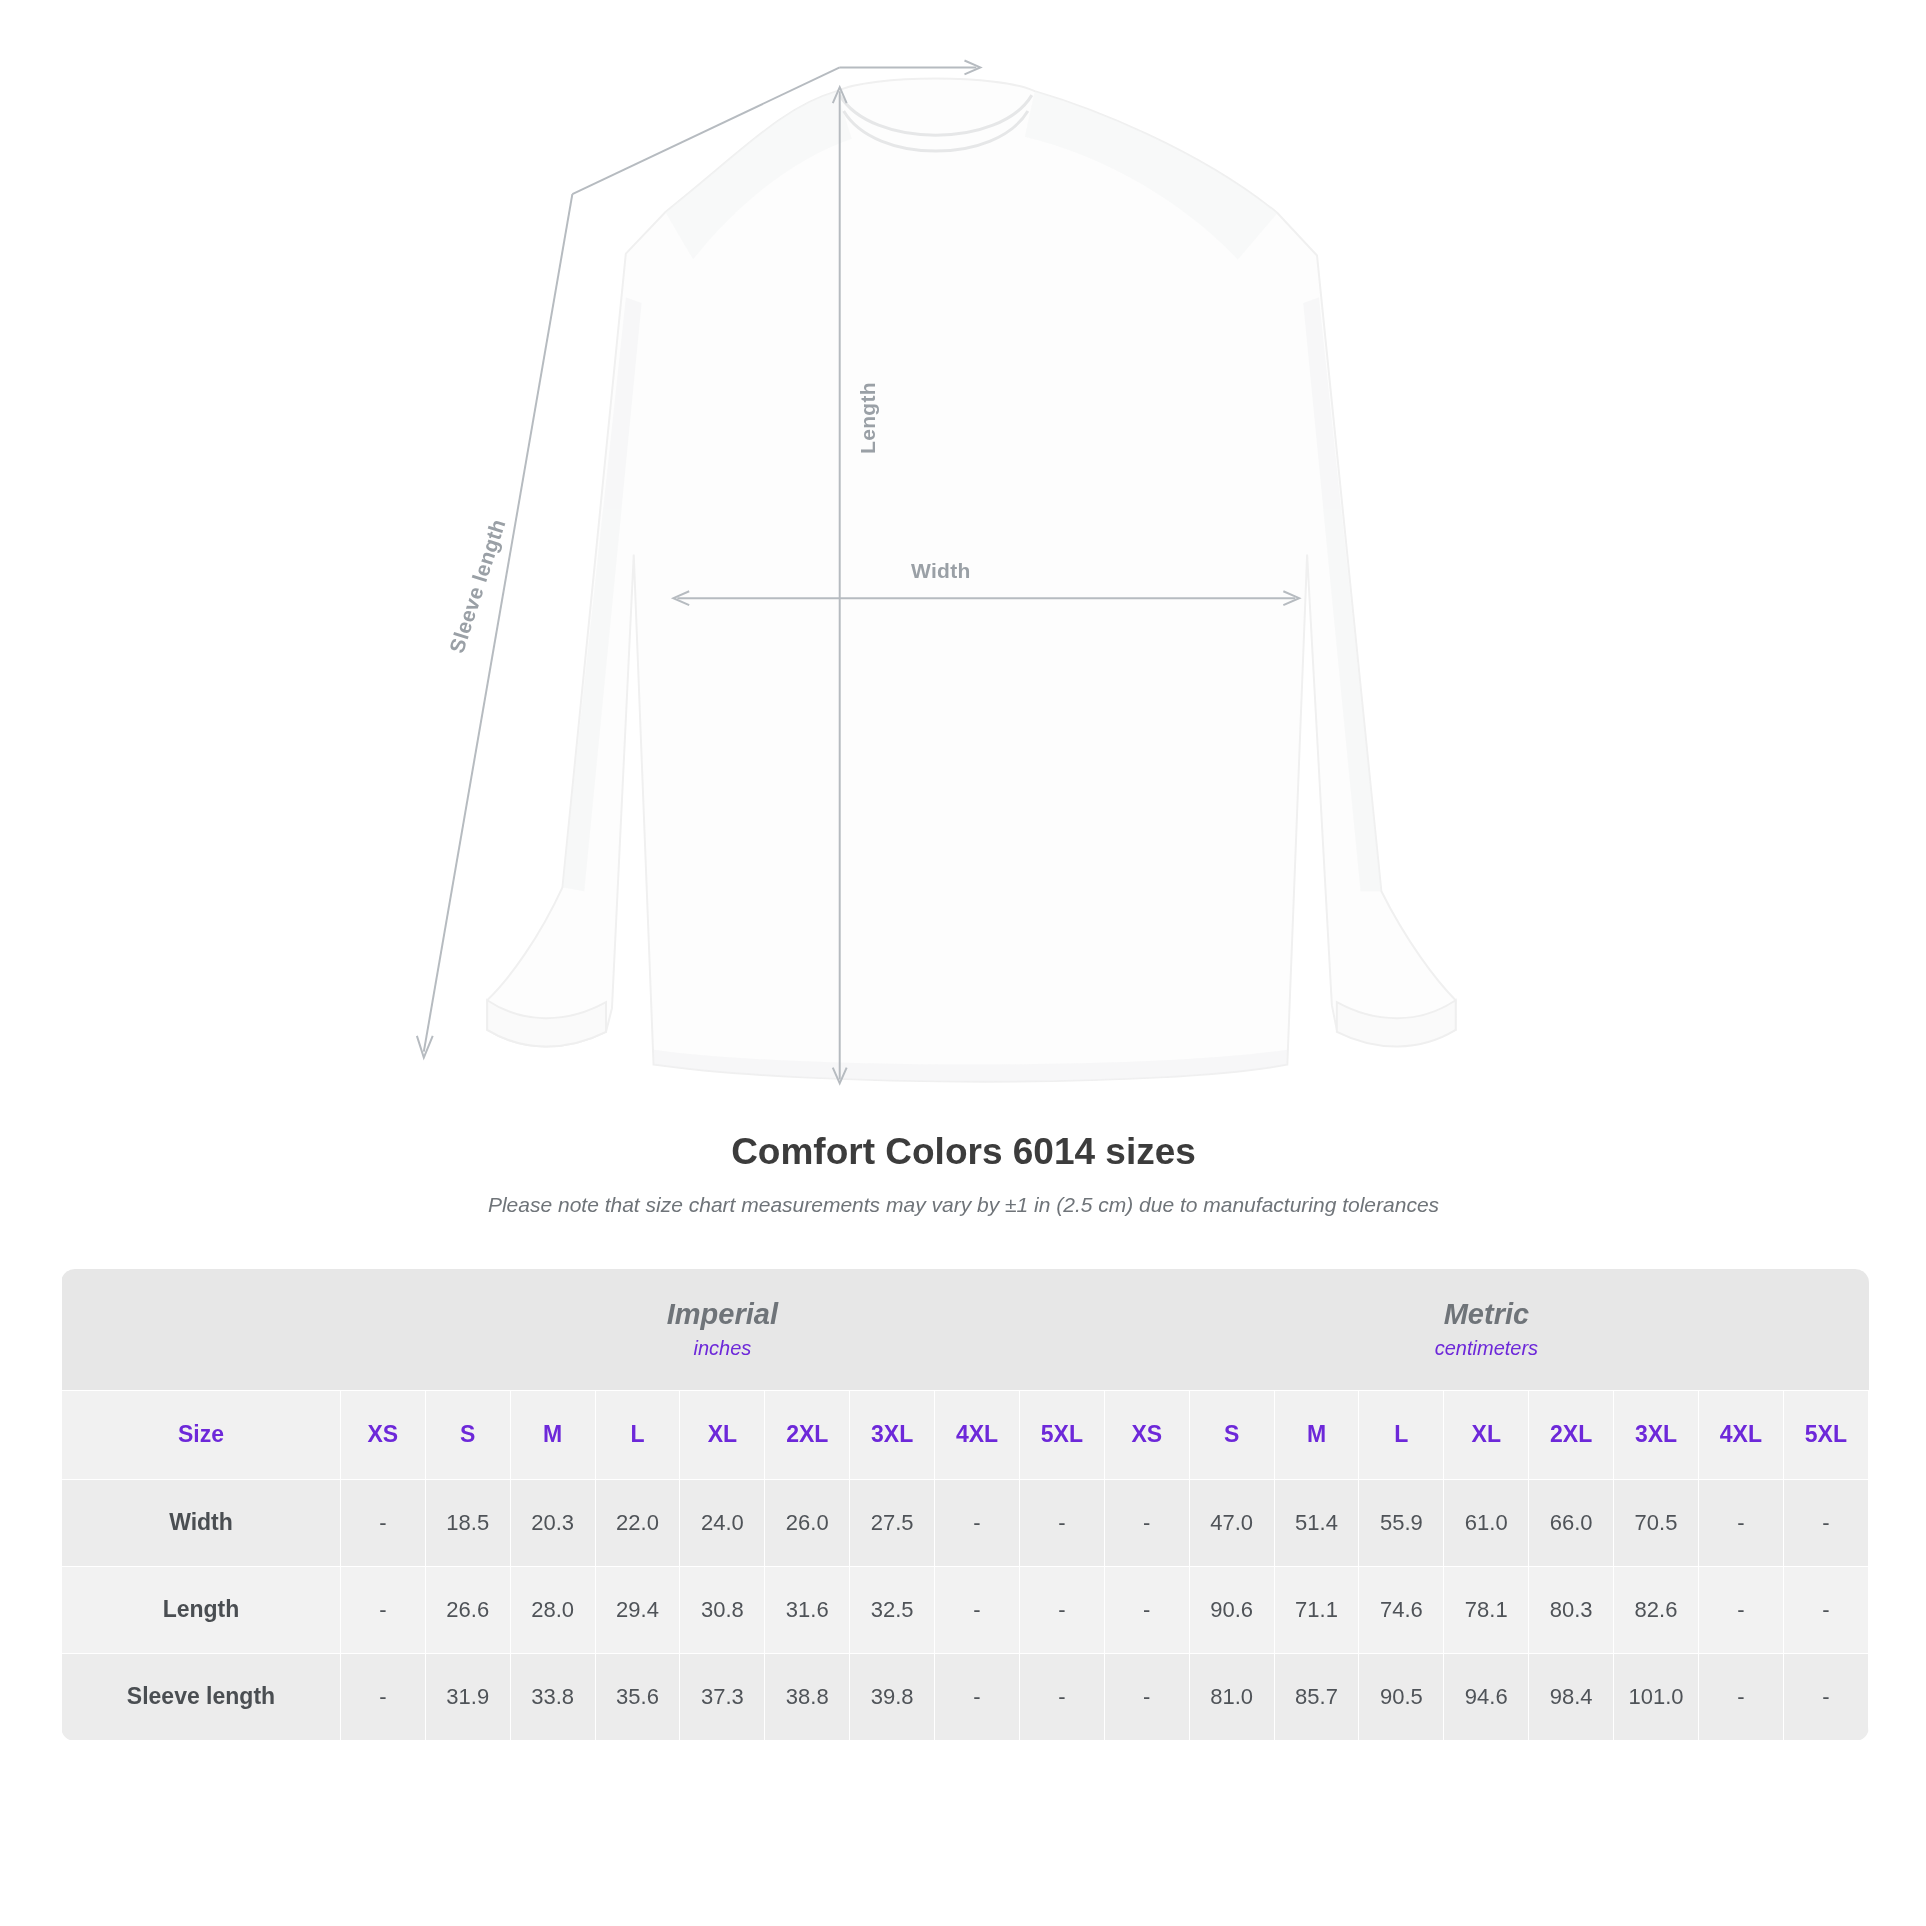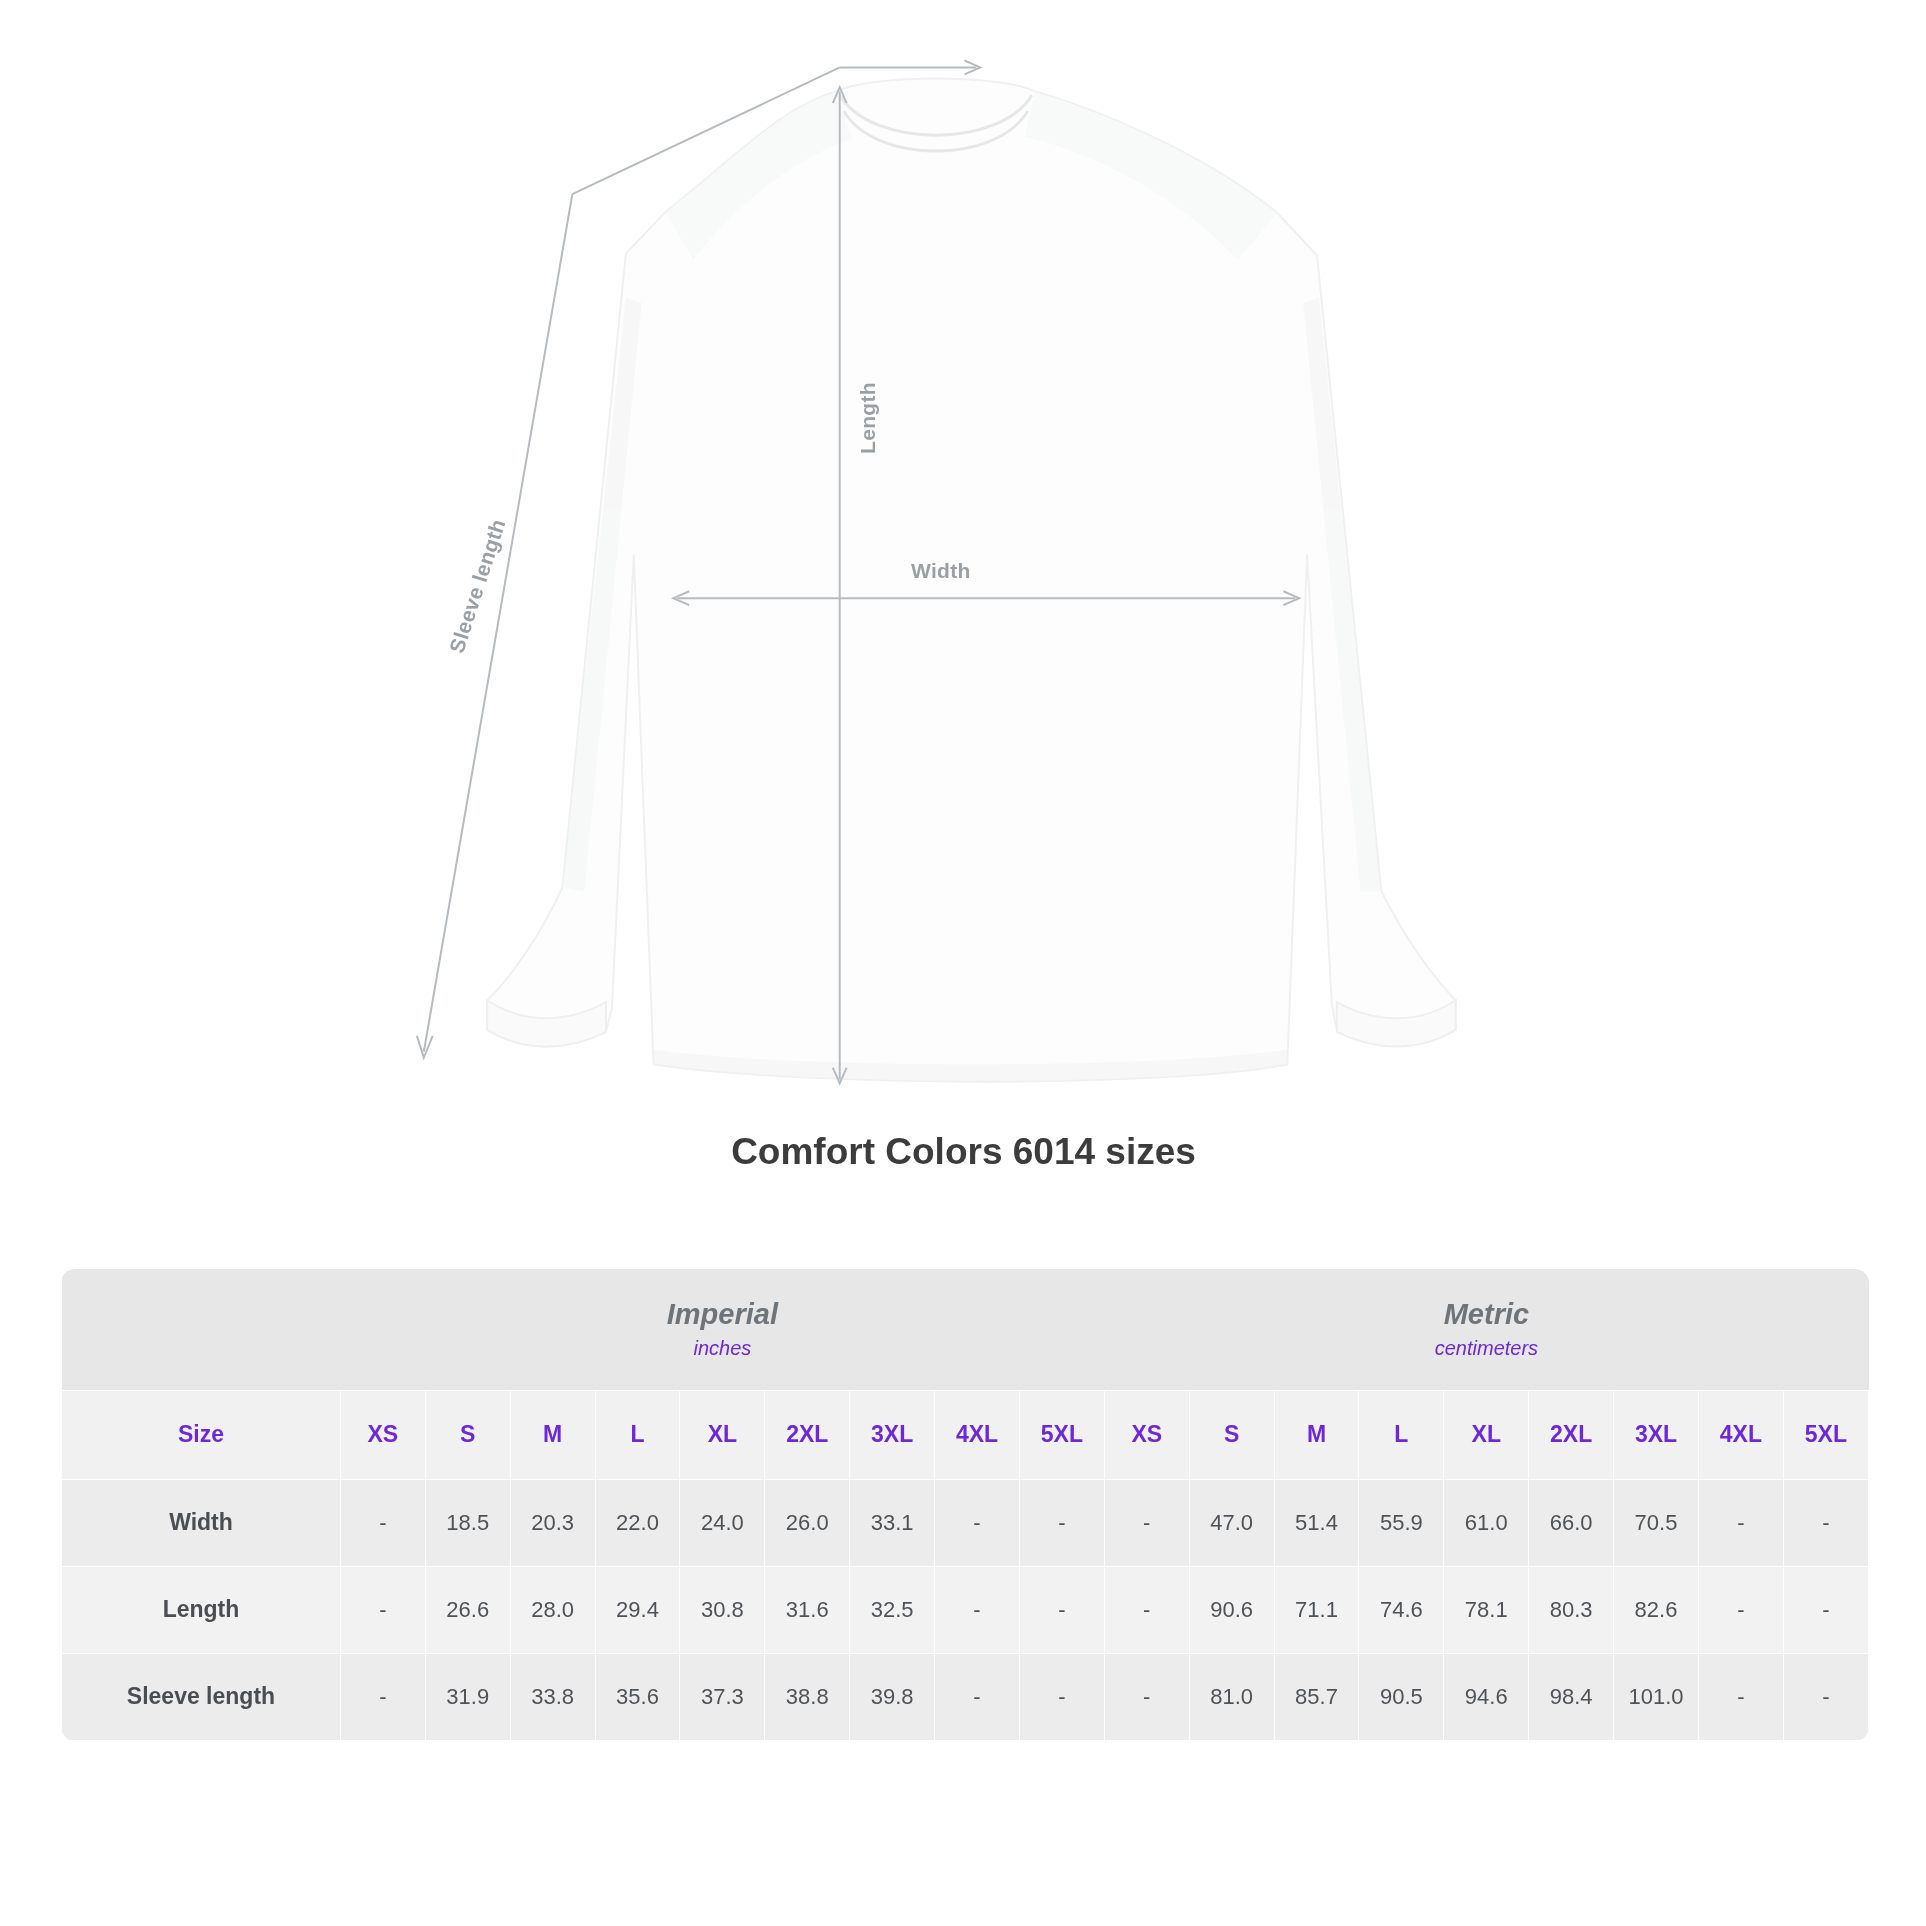--- a/index.html
+++ b/index.html
@@ -194,20 +194,21 @@
         <path d="M421 1046 L 428 1068 L 437 1046"></path>
       </g>
     </svg>
 
     <div class="dimlabel" id="label-length">Length</div>
     <div class="dimlabel" id="label-width">Width</div>
     <div class="dimlabel" id="label-sleeve">Sleeve length</div>
   </div>
 
   <div id="title">Comfort Colors 6014 sizes</div>
+  <div id="subtitle">Please note that size chart measurements may vary by ±1 in (2.5 cm) due to manufacturing tolerances</div>
 
   <div id="table-wrap">
     <table>
       <colgroup>
         <col class="label">
         <col class="cell">
           <col class="cell">
           <col class="cell">
           <col class="cell">
           <col class="cell">
@@ -261,21 +262,21 @@
       </thead>
       <tbody>
         <tr class="datarow">
           <td class="rowlabel">Width</td>
           <td>-</td>
           <td>18.5</td>
           <td>20.3</td>
           <td>22.0</td>
           <td>24.0</td>
           <td>26.0</td>
-          <td>33.1</td>
+          <td>27.5</td>
           <td>-</td>
           <td>-</td>
           <td>-</td>
           <td>47.0</td>
           <td>51.4</td>
           <td>55.9</td>
           <td>61.0</td>
           <td>66.0</td>
           <td>70.5</td>
           <td>-</td>

